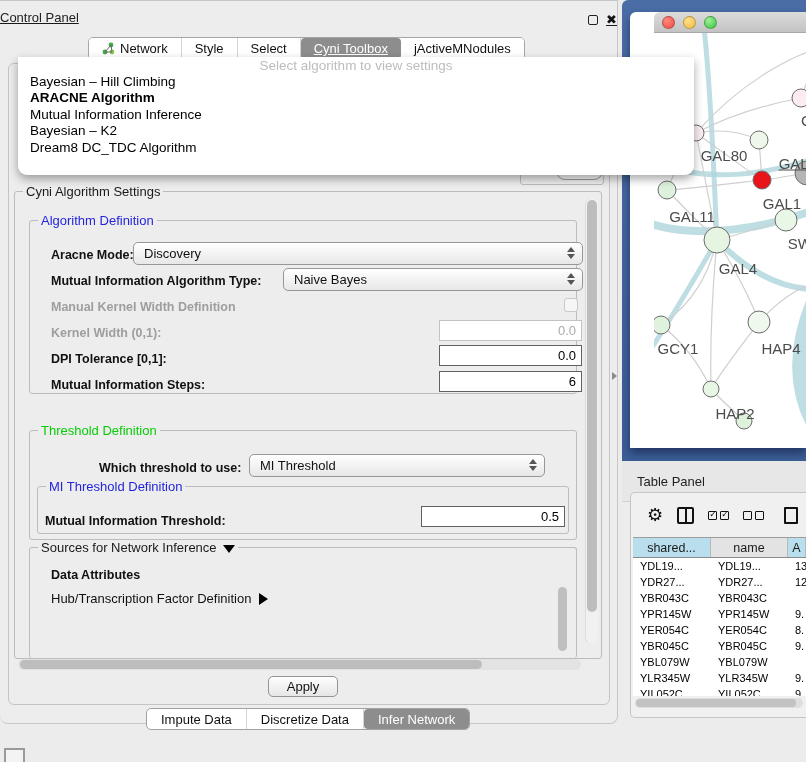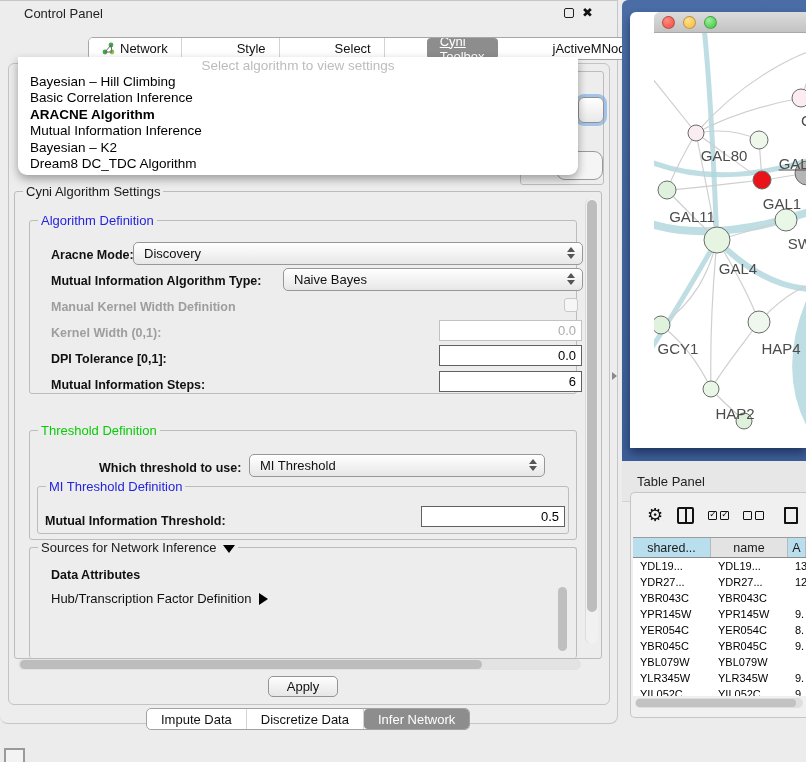--- a/index.html
+++ b/index.html
@@ -1,43 +1,43 @@
 <!DOCTYPE html>
 <html><head>
 <meta charset="utf-8">
 <style>
   * { box-sizing: border-box; margin: 0; padding: 0; }
   html,body { width:806px; height:762px; }
   body { font-family:"Liberation Sans","DejaVu Sans",sans-serif; background:#ececec; position:relative; overflow:hidden; font-size:13px; color:#1a1a1a; }
 
   
   .control-window { position:absolute; left:0; top:8; width:618px; height:724px; background:#ededed; border:1px solid #c6c6c6; border-left:none; border-radius:0 0 8px 8px; }
-  .cw-header { height:24px; display:flex; align-items:center; padding:0 24px; }
+  .cw-header { height:24px; display:flex; align-items:flex-end; padding:0 0;text-decoration:underline; }
   .cw-title { font-size:13px; color:#222; }
   .cw-icons { margin-left:auto; display:flex; gap:8px; align-items:center; }
   .cw-float { width:10px; height:10px; border:1.5px solid #222; border-radius:2px; }
   .cw-close { font-weight:bold; font-size:13px; color:#111; line-height:10px; }
 
   
-  .tabstrip { position:absolute; left:88px; top:36px; height:23px; display:flex; background:#fff; border:1px solid #a6a6a6; border-radius:5px; overflow:hidden; align-items:stretch;gap:42px; }
+  .tabstrip { position:absolute; left:88px; top:36px; height:23px; display:flex; background:#fff; border:1px solid #a6a6a6; border-radius:5px; overflow:hidden; align-items:stretch; }
   .tab { display:flex; align-items:center; gap:5px; padding:0 13px; font-size:13px; color:#111; border-right:1px solid #d4d4d4; background:#fff; cursor:default; }
   .tab:last-child { border-right:none; }
   .tab.selected { background:#8d8d8d; color:#fff; border-right:none; border-radius:4px;text-decoration:underline; }
   .tab-icon svg { display:block; }
 
   
   .content-panel { position:absolute; left:8px; top:62px; width:602px; height:642px; border:1px solid #c4c4c4; border-radius:6px; background:#ededed; }
 
   
   .stub-group { position:absolute; left:520px; top:70px; width:84px; height:114px; border:1px solid #bdbdbd; border-radius:3px; }
   .stub-combo { position:absolute; left:578px; top:96px; width:26px; height:26px; border:1px solid #8f8f8f; border-radius:6px; background:linear-gradient(#fff,#e8e8e8); box-shadow:0 0 0 3px rgba(100,160,230,.55); }
   .stub-combo2 { position:absolute; left:556px; top:150px; width:47px; height:29px; border:1px solid #9a9a9a; border-radius:9px; background:#f5f5f5; }
 
   
-  .popup { position:absolute; left:18px; top:57px; width:560px; height:118px; background:#fff; border-radius:0 0 9px 9px; box-shadow:0 4px 10px rgba(0,0,0,.35); z-index:30; padding-top:1px; }
+  .popup { position:absolute; left:18px; top:57px; width:676px; height:118px; background:#fff; border-radius:0 0 9px 9px; box-shadow:0 4px 10px rgba(0,0,0,.35); z-index:30; padding-top:1px; }
   .popup-placeholder { text-align:center; color:#bcbcbc; font-size:13.5px; height:16px; line-height:15px; }
   .popup-item { font-size:13.5px; line-height:16.4px; padding-left:12px; color:#000; white-space:nowrap; }
   .popup-item.bold { font-weight:700; }
 
   
   .groupbox { position:absolute; border:1px solid #bcbcbc; border-radius:3px; }
   .groupbox>.gtitle { position:absolute; top:-8px; left:8px; background:#ededed; padding:0 3px; font-size:13px; white-space:nowrap; }
   .gtitle.blue { color:#2424dd; }
   .gtitle.green { color:#07cc07; }
   .settings { left:14px; top:190px; width:588px; height:468px; }
@@ -231,21 +231,20 @@
       <div class="btab">Impute Data</div>
       <div class="btab">Discretize Data</div>
       <div class="btab selected">Infer Network</div>
     </div>
 </div>
 
 <div class="popup">
   <div class="popup-placeholder">Select algorithm to view settings</div>
   <div id="algo-options">
       <div class="popup-item">Bayesian – Hill Climbing</div>
-      <div class="popup-item">Basic Correlation Inference</div>
       <div class="popup-item bold">ARACNE Algorithm</div>
       <div class="popup-item">Mutual Information Inference</div>
       <div class="popup-item">Bayesian – K2</div>
       <div class="popup-item">Dream8 DC_TDC Algorithm</div>
     </div>
 </div>
 
 <div class="mini-square"></div>
 <div class="splitter-dot"></div>
 

